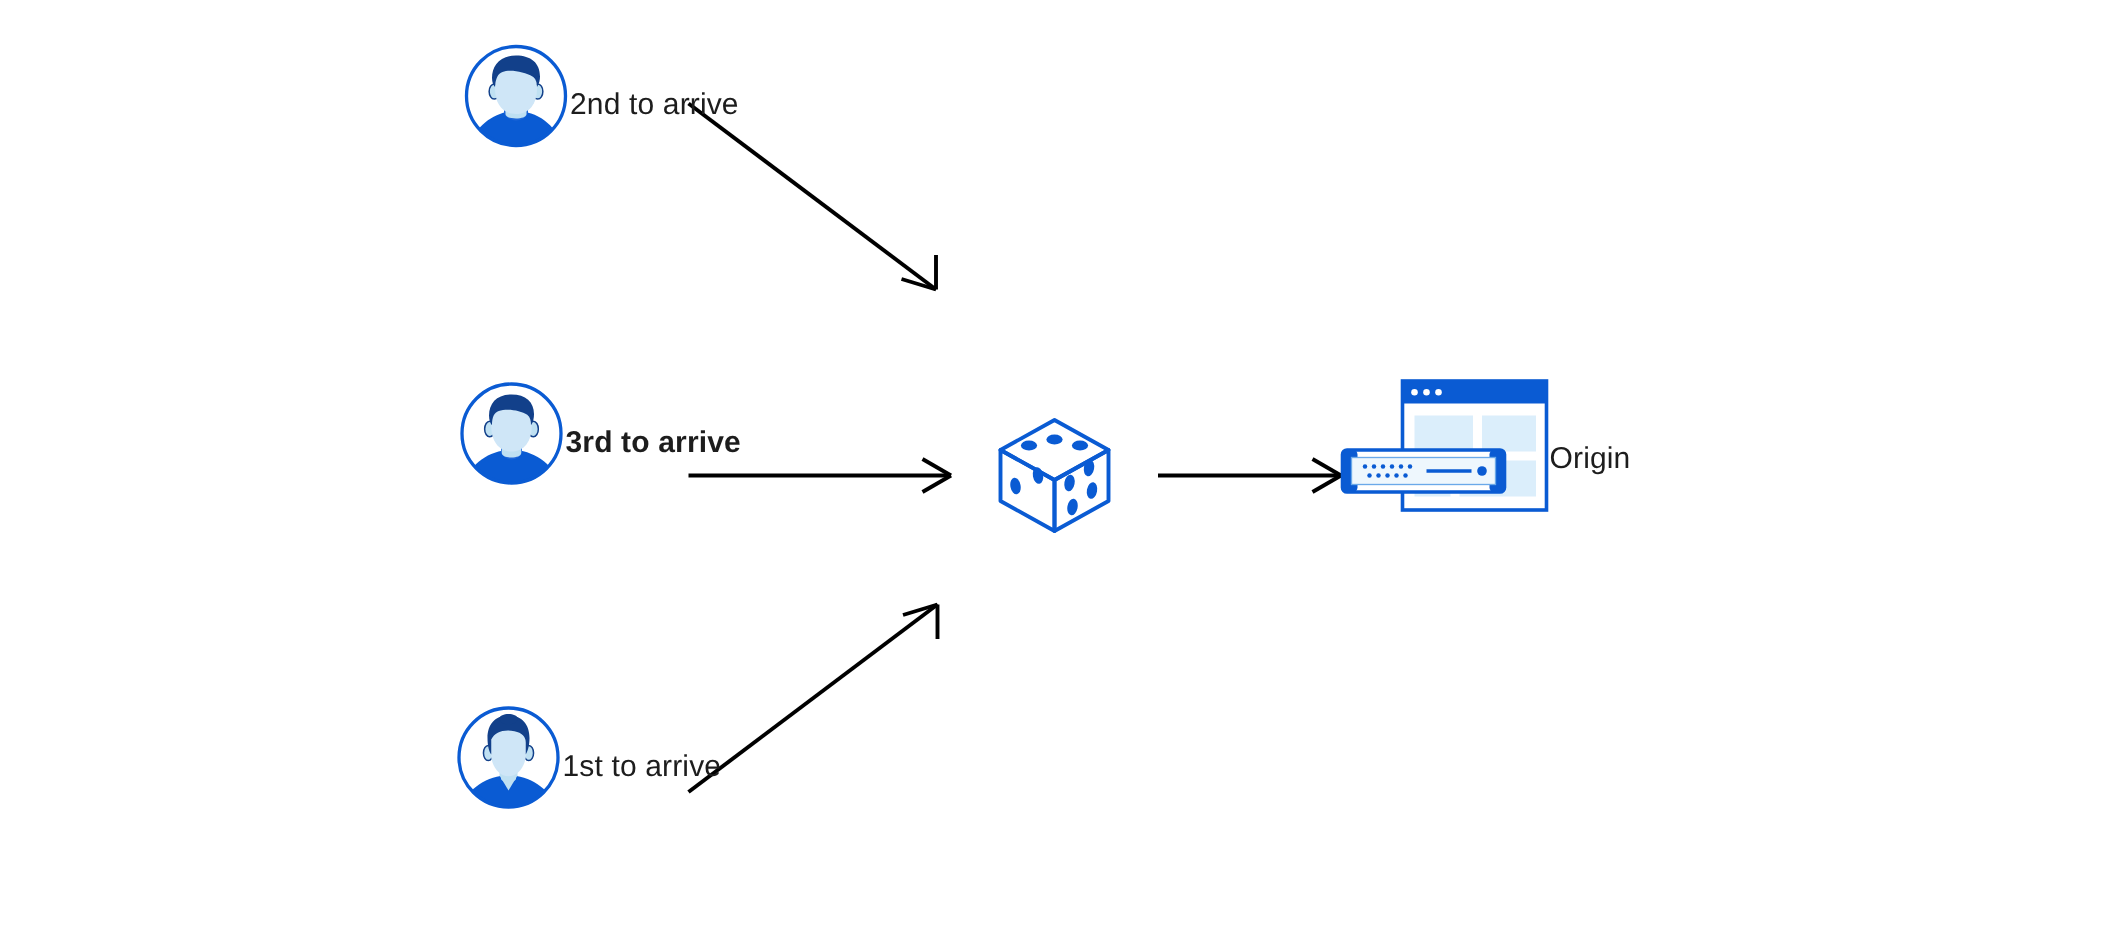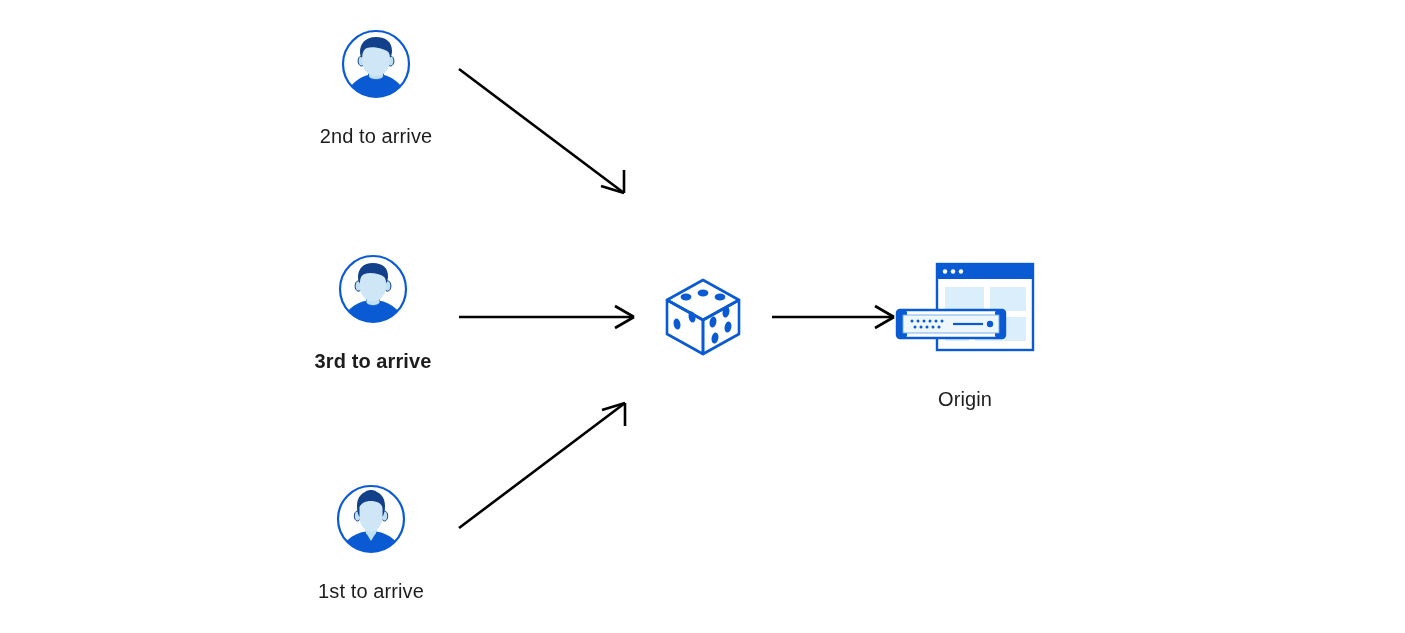--- a/index.html
+++ b/index.html
@@ -15,23 +15,22 @@
   #canvas {
     position: relative;
     width: 1405px;
     height: 633px;
     background: #ffffff;
     overflow: hidden;
   }
   .node {
     position: absolute;
     display: flex;
-    flex-direction: column;
+    flex-direction: row;
     align-items: center;
-    gap: 13px;
   }
   .icon-wrap {
     position: relative;
     line-height: 0;
   }
   .node-label {
     margin-top: 12px;
     font-size: 20px;
     color: #1d1d1d;
     white-space: nowrap;
@@ -42,23 +41,23 @@
     position: absolute;
     left: 0;
     top: 0;
     width: 1405px;
     height: 633px;
     pointer-events: none;
   }
   
   #node-user-2nd  { left: 308px; top: 28px;  width: 136px; }
   #node-user-3rd  { left: 305px; top: 253px; width: 136px; font-weight: bold; }
-  #node-user-1st  { left: 303px; top: 483px; width: 136px; }
+  #node-user-1st  { left: 303px; top: 469px; width: 136px; }
   #node-dice      { left: 658px; top: 272px; width: 90px; }
-  #node-origin    { left: 893px; top: 258px; width: 144px; }
+  #node-origin    { left: 893px; top: 248px; width: 144px; }
 </style>
 </head>
 <body>
 
 <div id="canvas">
 
   <svg class="arrow-layer" viewBox="0 0 1405 633" xmlns="http://www.w3.org/2000/svg">
     <g fill="none" stroke="#000000" stroke-width="2.6" stroke-linecap="butt" stroke-linejoin="miter">
 
       <g>

